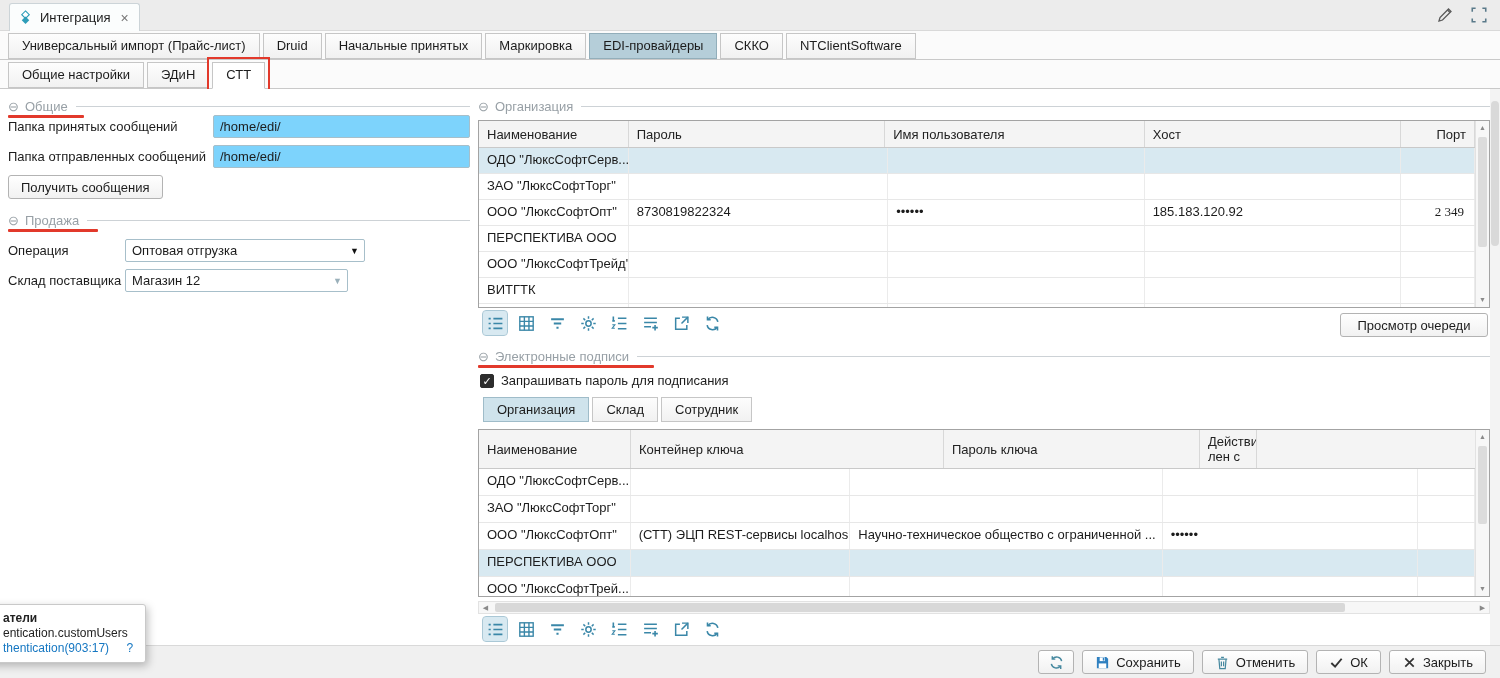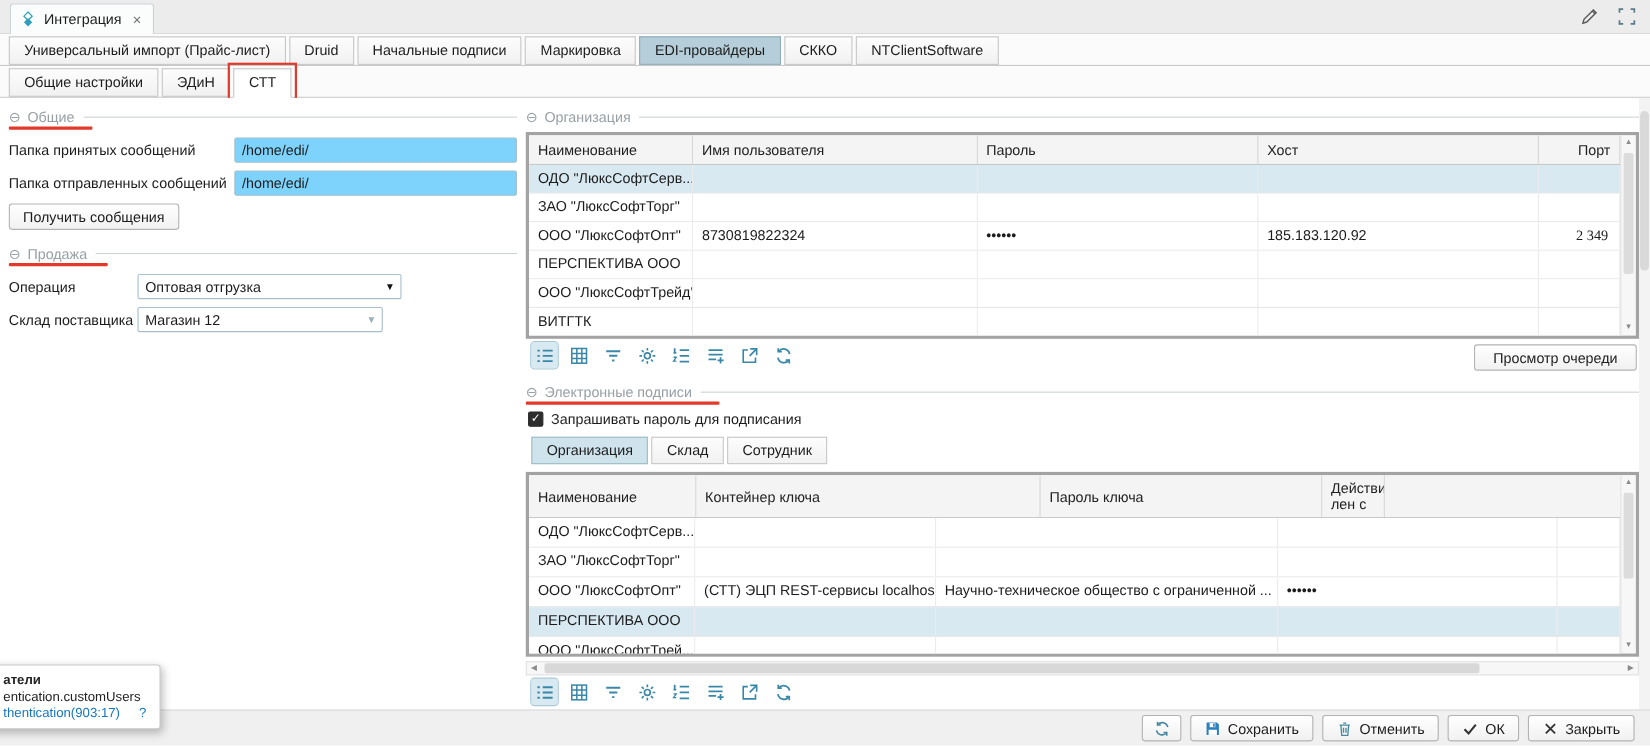--- a/index.html
+++ b/index.html
@@ -33,36 +33,36 @@
 
   .group-header { position:relative; display:flex; align-items:center; height:18px; color:#98a0a6; }
   .collapse { margin-right:6px; color:#98a0a6; cursor:pointer; }
   .gline { flex:1; border-top:1px solid #cdd2d6; margin-left:8px; }
   .redbar { position:absolute; left:0; top:18px; height:3px; background:#e2392b; border-radius:1px; }
   .w76 .redbar { width:76px; } .w88 .redbar { width:90px; } .w174 .redbar { width:176px; }
 
   .field-row { display:flex; align-items:center; margin-bottom:7px; }
   .flabel { width:205px; flex:none; }
   .tinput { flex:1; height:23px; border:1px solid #a7bfca; border-radius:2px; background:#7dd3fc; padding:0 6px; font:inherit; color:#1c1c1c; }
-  #general-fields { margin-top:10px; }
+  #general-fields { }
   .check-row { display:flex; align-items:center; gap:7px; margin:6px 0 10px; cursor:pointer; }
   .cb { width:14px; height:14px; border:1px solid #8e8e8e; background:#fff; border-radius:2px; flex:none; }
   .cb.checked { background:#2d2d2d; border-color:#2d2d2d; color:#fff; font-size:11px; line-height:13px; text-align:center; }
   .btn { height:24px; border:1px solid #b3b3b3; background:linear-gradient(#fff,#f1f1f1); border-radius:3px;
     padding:0 12px; display:inline-flex; align-items:center; gap:6px; font:inherit; color:#1c1c1c; cursor:pointer; white-space:nowrap; }
   .sales { margin-top:12px; }
   .sales .group-header { margin-bottom:10px; }
   .sales .flabel { width:117px; }
   .combo { width:240px; height:23px; border:1px solid #a7bfca; border-radius:2px; background:#fff;
     display:flex; align-items:center; justify-content:space-between; padding:0 5px 0 6px; cursor:pointer; }
   .combo .arrow { font-size:9px; color:#111; }
   .combo.light { width:223px; } .combo.light .arrow { color:#9ab0ba; }
 
   
-  .tablewrap { position:absolute; left:0; width:1012px; border:3px solid #a3a3a3; background:#fff; overflow:hidden; }
+  .tablewrap { position:absolute; left:0; width:1012px; border:1px solid #a3a3a3; background:#fff; overflow:hidden; }
   .t1 { top:23px; height:188px; }
   .t2 { top:332px; height:168px; }
   .table { position:absolute; left:0; top:0; right:14px; }
   .thead { display:flex; background:#f4f4f4; border-bottom:1px solid #c9c9c9; }
   .th { padding:4px 8px; color:#222; border-right:1px solid #d8d8d8; white-space:nowrap; overflow:hidden; display:flex; align-items:center; cursor:pointer; }
   .t1 .th { height:26px; }
   .t2 .th { height:38px; white-space:pre-line; line-height:15px; }
   .tr { display:flex; border-bottom:1px solid #e7e7e7; background:#fff; cursor:pointer; }
   .tr.selected { background:#d8e9f1; }
   .td { padding:4px 8px 0; border-right:1px solid #ebebeb; white-space:nowrap; overflow:hidden; }
@@ -144,21 +144,21 @@
               <path d="M2 5V2h3M11 2h3v3M14 11v3h-3M5 14H2v-3"></path>
             </g>
           </svg>
       </span>
     </div>
   </div>
 
   <div class="tabrow tabrow1" id="tabrow1">
       <div class="tab">Универсальный импорт (Прайс-лист)</div>
       <div class="tab">Druid</div>
-      <div class="tab">Начальные подписи</div>
+      <div class="tab">Начальные принятых</div>
       <div class="tab">Маркировка</div>
       <div class="tab active">EDI-провайдеры</div>
       <div class="tab">СККО</div>
       <div class="tab">NTClientSoftware</div>
     </div>
   <div class="tabrow tabrow2" id="tabrow2">
       <div class="tab">Общие настройки</div>
       <div class="tab">ЭДиН</div>
       <div class="tab active annotated">СТТ</div>
     </div>
@@ -212,22 +212,22 @@
       <div class="group-header">
         <span class="collapse">⊖</span>
         <span class="gtitle">Организация</span>
         <span class="gline"></span>
       </div>
 
       <div class="tablewrap t1">
         <div class="table" id="table1">
             <div class="thead">
               <div class="th" style="width: 150px;">Наименование</div>
+              <div class="th" style="width: 257px;">Пароль</div>
               <div class="th" style="width: 260px;">Имя пользователя</div>
-              <div class="th" style="width: 257px;">Пароль</div>
               <div class="th" style="width: 257px;">Хост</div>
               <div class="th right" style="width: 74px;">Порт</div>
             </div>
             <div class="tr selected">
               <div class="td" style="width: 150px;">ОДО "ЛюксСофтСерв...</div>
               <div class="td" style="width: 260px;"></div>
               <div class="td" style="width: 257px;"></div>
               <div class="td" style="width: 257px;"></div>
               <div class="td right" style="width: 74px;"></div>
             </div>

